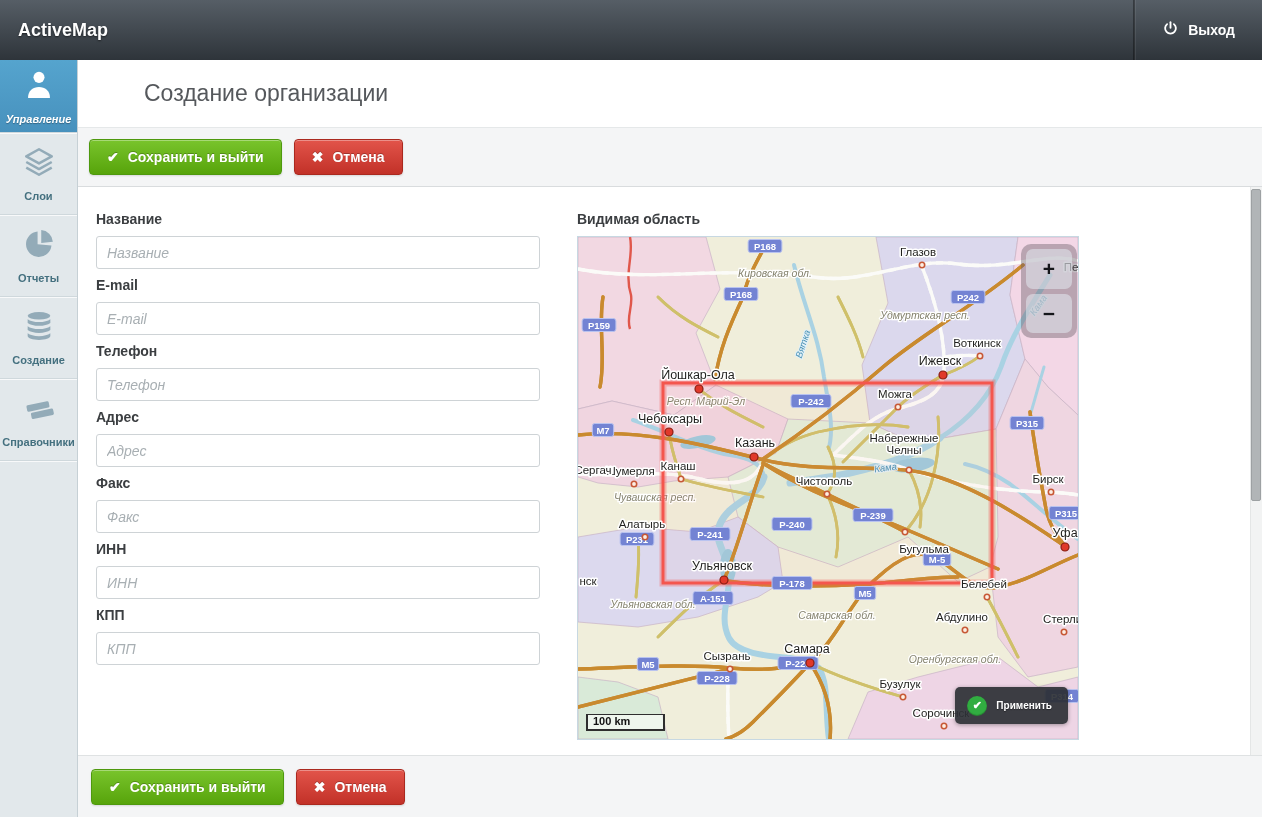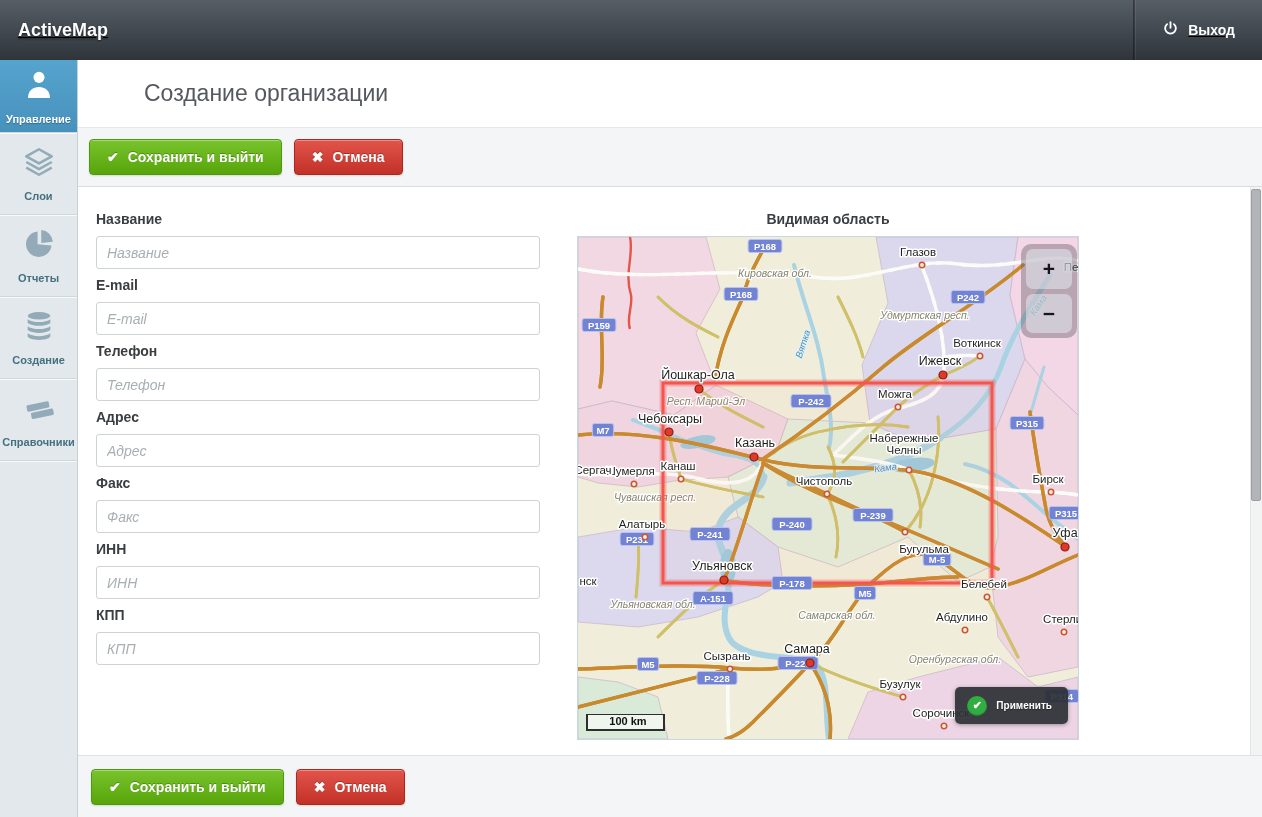--- a/index.html
+++ b/index.html
@@ -1,36 +1,36 @@
 <!DOCTYPE html>
 <html><head>
 <meta charset="utf-8">
 <style>
   html,body{margin:0;padding:0;}
   body{width:1262px;height:817px;position:relative;overflow:hidden;
        font-family:"Liberation Sans",sans-serif;background:#fff;}
   
   .topbar{position:absolute;top:0;left:0;right:0;height:60px;z-index:10;
-          background:linear-gradient(#565e66,#2e343a);display:flex;align-items:center;text-decoration:underline;}
+          background:linear-gradient(#565e66,#2e343a);display:flex;align-items:center;}
   .brand{margin-left:18px;font-size:18px;font-weight:bold;color:#fff;text-shadow:0 1px 2px rgba(0,0,0,.55);}
   .topnav{margin-left:auto;display:flex;align-items:center;height:100%;}
   .topnav-item{display:flex;align-items:center;gap:9px;padding:0 27px;color:#fff;font-weight:bold;
                font-size:14px;height:100%;cursor:default;}
   .topnav-item.link{cursor:pointer;}
   .tdivider{width:1px;height:60px;background:rgba(0,0,0,.35);box-shadow:1px 0 0 rgba(255,255,255,.08);}
   
   .sidebar{position:absolute;top:60px;left:0;width:78px;bottom:0;background:#e2e8eb;
            border-right:1px solid #c6d0d5;box-sizing:border-box;z-index:9;}
   .side-item{height:81px;display:flex;flex-direction:column;align-items:center;justify-content:center;
              gap:7px;border-bottom:1px solid #cfd8dc;box-shadow:0 1px 0 rgba(255,255,255,.75);cursor:pointer;}
   .side-item svg{color:#93abb8;}
   .side-item .lbl{font-size:11px;font-weight:bold;color:#44707f;}
   .side-item.active{height:72px;background:linear-gradient(#55a4ce,#4791bd);}
   .side-item.active svg{color:#fff;}
-  .side-item.active .lbl{color:#fff;text-shadow:0 1px 1px rgba(0,0,0,.3);}
+  .side-item.active .lbl{color:#fff;text-shadow:0 1px 1px rgba(0,0,0,.3);font-style:italic;}
   
   .titlebar{position:absolute;top:60px;left:78px;right:0;height:67px;background:#fff;
             border-bottom:1px solid #e5e8e9;display:flex;align-items:center;z-index:2;padding-left:48px;}
   .titlebar h1{margin:0 0 0 18px;font-size:23px;font-weight:400;color:#55585c;}
   .toolbar{position:absolute;top:128px;left:78px;right:0;height:58px;background:#f4f5f6;
            border-bottom:1px solid #d9dcde;display:flex;align-items:center;gap:12px;padding-left:11px;z-index:2;}
   .footer{position:absolute;left:78px;right:0;bottom:0;height:61px;background:#f4f5f6;
           border-top:1px solid #dfe2e3;display:flex;align-items:center;gap:12px;padding-left:13px;z-index:2;}
   .btn{height:34px;border-radius:4px;display:inline-flex;align-items:center;gap:9px;padding:0 17px;
        font-weight:bold;font-size:14px;color:#fff;text-shadow:0 -1px 0 rgba(0,0,0,.25);cursor:pointer;
@@ -44,21 +44,21 @@
   .thumb{position:absolute;top:2px;right:1px;width:8px;height:310px;background:#b1b5b7;
          border:1px solid #9da1a3;border-radius:2px;cursor:pointer;}
   
   .formcol{position:absolute;left:18px;top:24px;width:444px;}
   .frow{margin-bottom:8px;}
   .frow label{display:block;font-size:14px;font-weight:bold;color:#3b3e41;margin-bottom:9px;}
   .frow input{width:100%;box-sizing:border-box;height:33px;border:1px solid #ced3d6;border-radius:3px;
               padding:0 10px;font-size:14px;color:#555;font-family:inherit;outline:none;}
   .frow input::placeholder{color:#a8afb3;font-style:italic;}
   
-  .mapcol{position:absolute;left:499px;top:24px;width:502px;text-align:center;}
+  .mapcol{position:absolute;left:499px;top:24px;width:502px;}
   .mlabel{display:block;font-size:14px;font-weight:bold;color:#3b3e41;margin-bottom:9px;}
   .mapbox{position:relative;width:500px;height:502px;border:1px solid #c7d8e2;overflow:hidden;
           background:#f0eedb;cursor:grab;}
   .mapbox svg{display:block;}
   .zoomctl{position:absolute;top:7px;right:1px;width:56px;height:94px;background:rgba(104,92,106,.42);
            border-radius:10px;padding:5px;box-sizing:border-box;display:flex;flex-direction:column;gap:5px;}
   .zbtn{flex:1;background:rgba(228,234,240,.55);border-radius:7px;display:flex;align-items:center;
         justify-content:center;font-size:21px;font-weight:bold;color:#15161a;cursor:pointer;line-height:1;}
   .scalebar{position:absolute;left:8px;bottom:8px;width:70px;height:14px;background:rgba(255,255,255,.55);
             border:2px solid #2e2e2e;border-top-width:1px;font-size:11px;font-weight:bold;color:#111;

